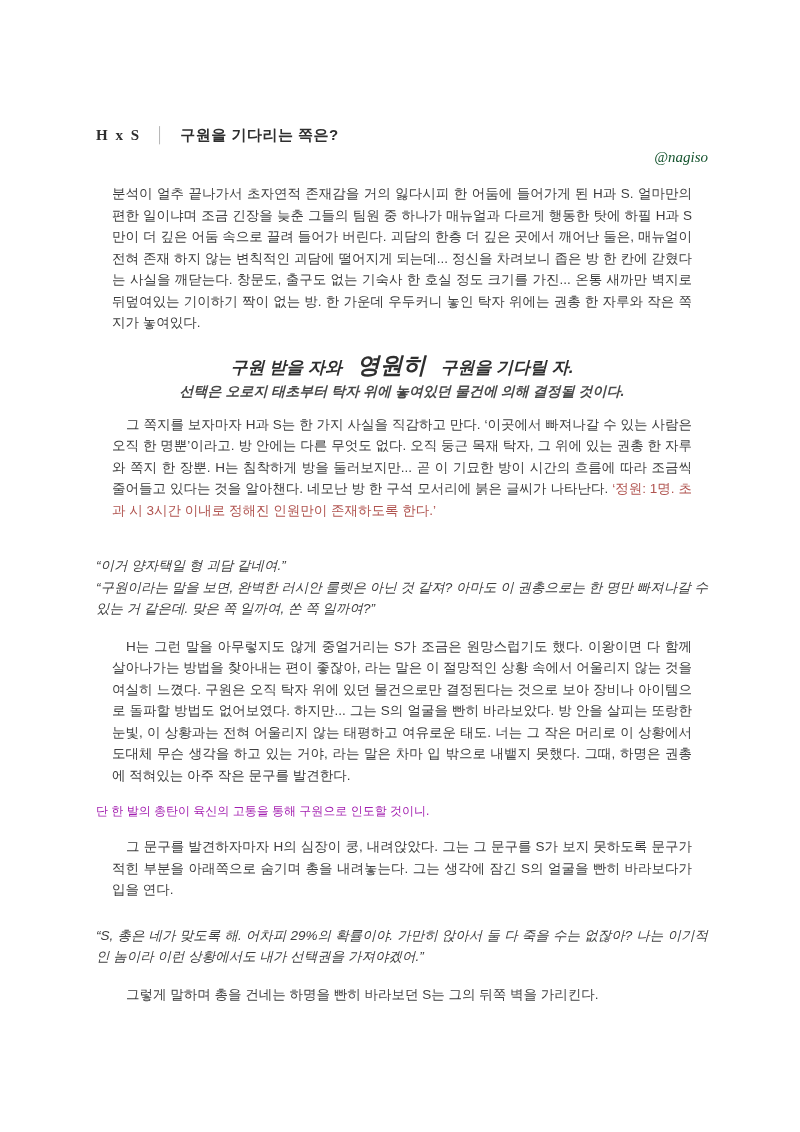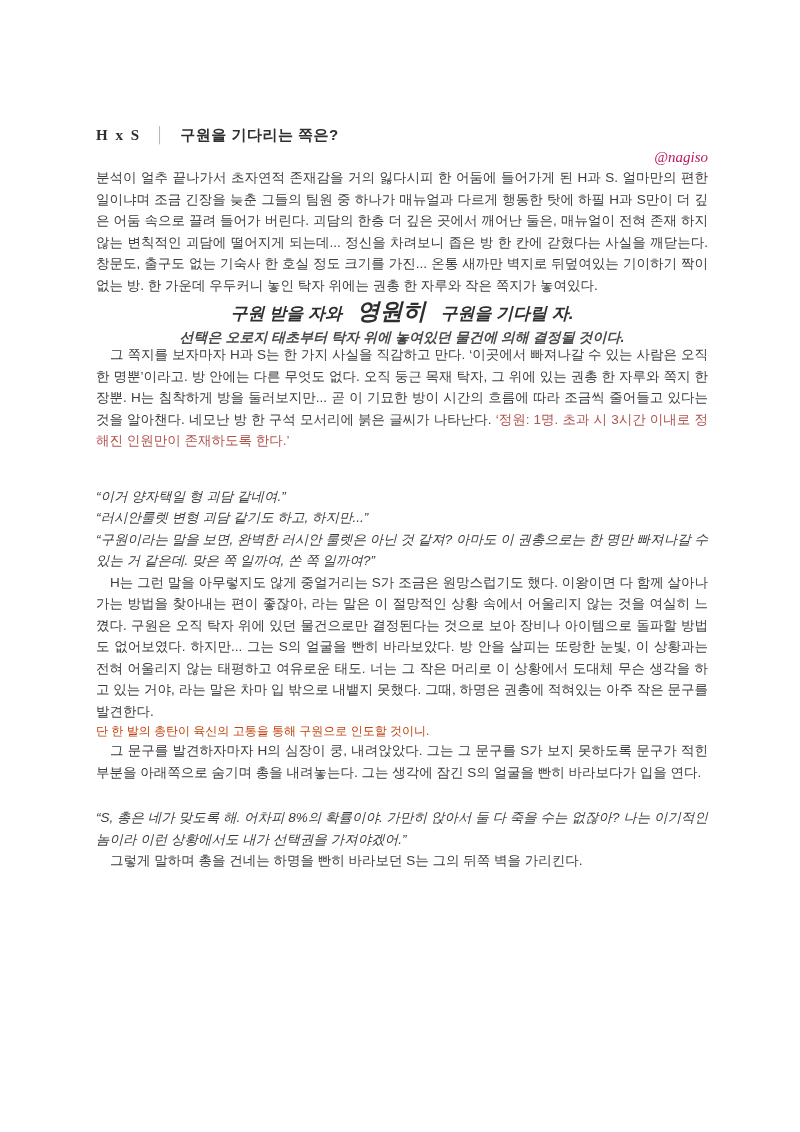--- a/index.html
+++ b/index.html
@@ -33,26 +33,26 @@
   .title-sep {
     color: #b8b8b8;
     font-weight: normal;
     margin: 0 10px;
   }
   .watermark {
     text-align: right;
     font-family: "Liberation Serif", serif;
     font-style: italic;
     font-size: 15px;
-    color: #be185d;
+    color: #14532d;
     margin-top: 2px;
     line-height: 20px;
   }
   p.body-par {
-    margin: 0;
+    margin: 16px;
     font-size: 13.5px;
     line-height: 21.5px;
     text-align: justify;
     color: #3d3d3d;
   }
   .indent { text-indent: 14px; }
   .p1 { margin-top: 29px; }
   .banner-main {
     text-align: center;
     font-style: italic;
@@ -80,21 +80,21 @@
     margin-top: 34px;
     font-style: italic;
     color: #454545;
   }
   .dialogue p { margin: 0; }
   .p3 { margin-top: 20px; }
   .small-note {
     margin: 0;
     font-size: 12px;
     line-height: 18px;
-    color: #c2410c;
+    color: #a21caf;
     text-align: left;
   }
   .p4 { margin-top: 16px; }
   .d2 { margin-top: 24px; }
   .p5 { margin-top: 24px; }
 </style>
 </head>
 <body>
 
 <div class="page">
@@ -114,29 +114,28 @@
       <span>구원 받을 자와</span>
       <span class="banner-emphasis">영원히</span>
       <span>구원을 기다릴 자.</span>
     </div>
     <div class="banner-sub">선택은 오로지 태초부터 탁자 위에 놓여있던 물건에 의해 결정될 것이다.</div>
 
     <p class="body-par p2 indent"><span>그 쪽지를 보자마자 H과 S는 한 가지 사실을 직감하고 만다. ‘이곳에서 빠져나갈 수 있는 사람은 오직 한 명뿐’이라고. 방 안에는 다른 무엇도 없다. 오직 둥근 목재 탁자, 그 위에 있는 권총 한 자루와 쪽지 한 장뿐. H는 침착하게 방을 둘러보지만... 곧 이 기묘한 방이 시간의 흐름에 따라 조금씩 줄어들고 있다는 것을 알아챈다. 네모난 방 한 구석 모서리에 붉은 글씨가 나타난다. </span><span class="red-inline">‘정원: 1명. 초과 시 3시간 이내로 정해진 인원만이 존재하도록 한다.’</span></p>
 
     <div class="dialogue">
       <p class="body-par">“이거 양자택일 형 괴담 같네여.”</p>
-      <p class="body-par">“러시안룰렛 변형 괴담 같기도 하고, 하지만...”</p>
       <p class="body-par">“구원이라는 말을 보면, 완벽한 러시안 룰렛은 아닌 것 같져? 아마도 이 권총으로는 한 명만 빠져나갈 수 있는 거 같은데. 맞은 쪽 일까여, 쏜 쪽 일까여?”</p>
     </div>
 
     <p class="body-par p3 indent">H는 그런 말을 아무렇지도 않게 중얼거리는 S가 조금은 원망스럽기도 했다. 이왕이면 다 함께 살아나가는 방법을 찾아내는 편이 좋잖아, 라는 말은 이 절망적인 상황 속에서 어울리지 않는 것을 여실히 느꼈다. 구원은 오직 탁자 위에 있던 물건으로만 결정된다는 것으로 보아 장비나 아이템으로 돌파할 방법도 없어보였다. 하지만... 그는 S의 얼굴을 빤히 바라보았다. 방 안을 살피는 또랑한 눈빛, 이 상황과는 전혀 어울리지 않는 태평하고 여유로운 태도. 너는 그 작은 머리로 이 상황에서 도대체 무슨 생각을 하고 있는 거야, 라는 말은 차마 입 밖으로 내뱉지 못했다. 그때, 하명은 권총에 적혀있는 아주 작은 문구를 발견한다.</p>
     <p class="small-note">단 한 발의 총탄이 육신의 고통을 통해 구원으로 인도할 것이니.</p>
 
     <p class="body-par p4 indent">그 문구를 발견하자마자 H의 심장이 쿵, 내려앉았다. 그는 그 문구를 S가 보지 못하도록 문구가 적힌 부분을 아래쪽으로 숨기며 총을 내려놓는다. 그는 생각에 잠긴 S의 얼굴을 빤히 바라보다가 입을 연다.</p>
 
     <div class="dialogue d2">
-      <p class="body-par">“S, 총은 네가 맞도록 해. 어차피 8%의 확률이야. 가만히 앉아서 둘 다 죽을 수는 없잖아? 나는 이기적인 놈이라 이런 상황에서도 내가 선택권을 가져야겠어.”</p>
+      <p class="body-par">“S, 총은 네가 맞도록 해. 어차피 29%의 확률이야. 가만히 앉아서 둘 다 죽을 수는 없잖아? 나는 이기적인 놈이라 이런 상황에서도 내가 선택권을 가져야겠어.”</p>
     </div>
 
     <p class="body-par p5 indent">그렇게 말하며 총을 건네는 하명을 빤히 바라보던 S는 그의 뒤쪽 벽을 가리킨다.</p>
 
   </div>
 </div>
 
 </body></html>

